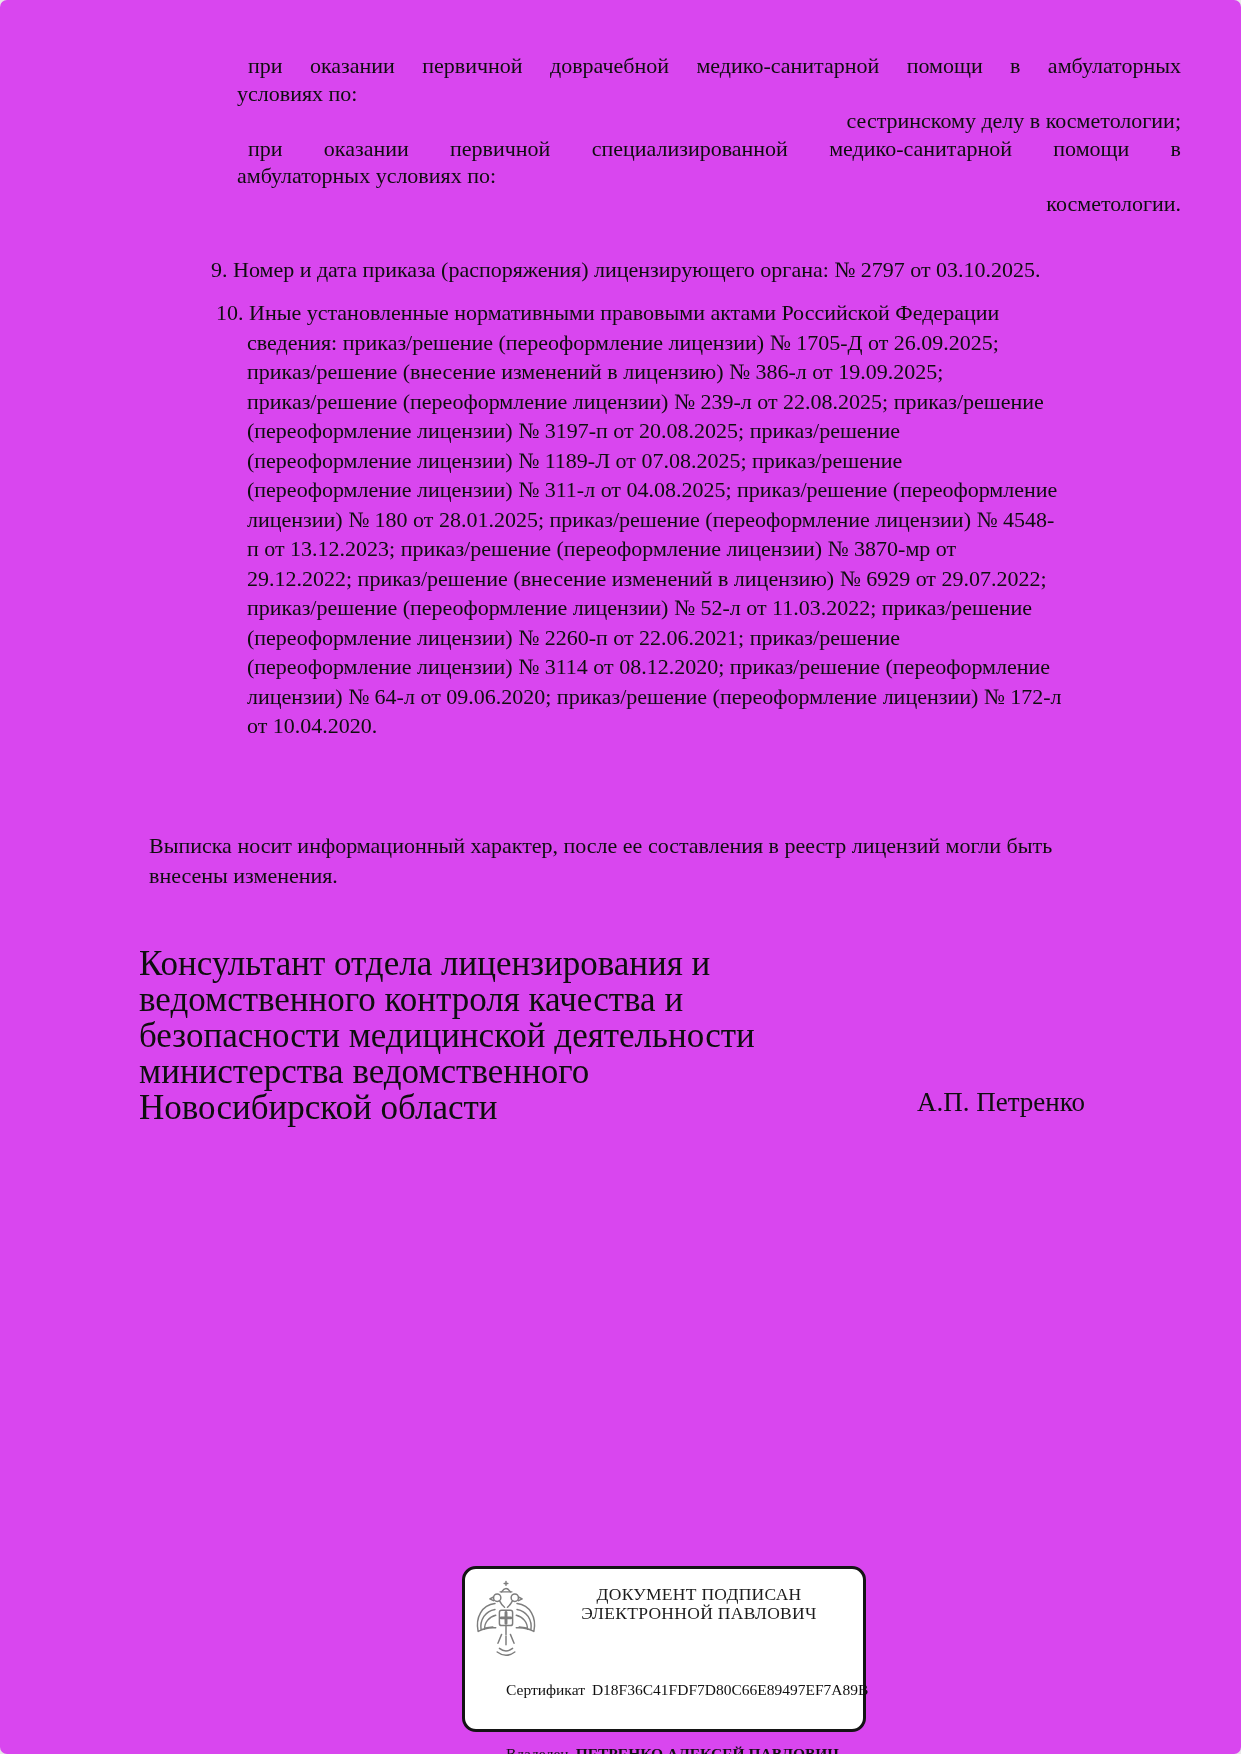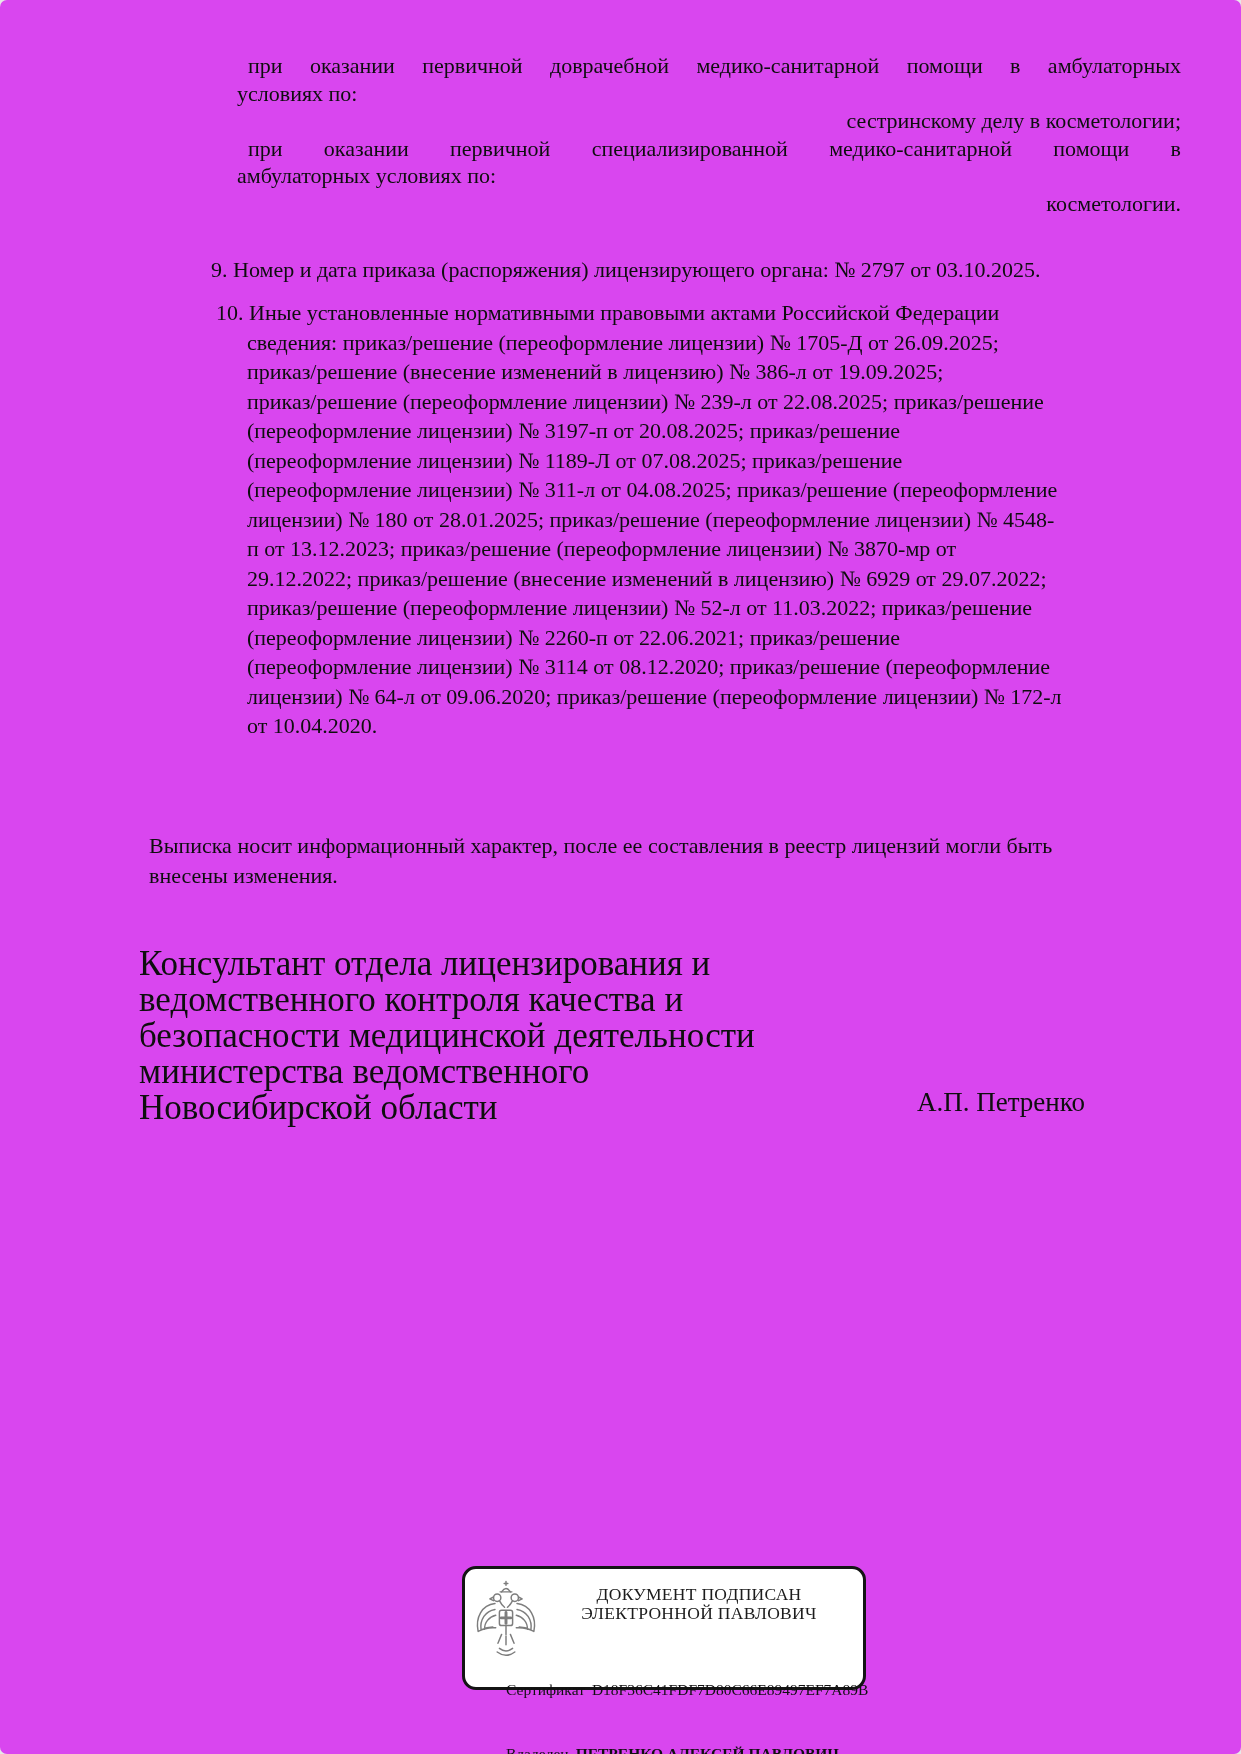--- a/index.html
+++ b/index.html
@@ -21,21 +21,21 @@
   #item9  { left:211px; top:255px; font-size:22px; line-height:29px; }
   #item10 { left:216px; top:298px; width:975px; font-size:22px; line-height:29.5px; }
   #item10 .cont { margin-left:31px; }
   
   #note { left:149px; top:831px; font-size:22px; line-height:30px; }
   
   #signature { left:139px; top:946px; font-size:35px; line-height:36px; }
   #sig-name  { left:917px; top:1087px; font-size:27px; }
   
   #stamp {
-    left:462px; top:1566px; width:404px; height:124px; box-sizing:border-box;
+    left:462px; top:1566px; width:404px; height:166px; box-sizing:border-box;
     border:3px solid #141414; border-radius:14px; background:#fff;
   }
   .emblem { position:absolute; left:8px; top:9px; width:66px; height:82px; }
   .stamp-title {
     position:absolute; left:86px; top:16px; width:296px;
     text-align:center; font-size:17.5px; line-height:19px; color:#1c1c1c;
     letter-spacing:0.3px;
   }
   .stamp-info { position:absolute; left:10px; top:88px; font-size:15.5px; line-height:21.5px; color:#101010; }
   .stamp-info .lbl { margin-right:7px; }

